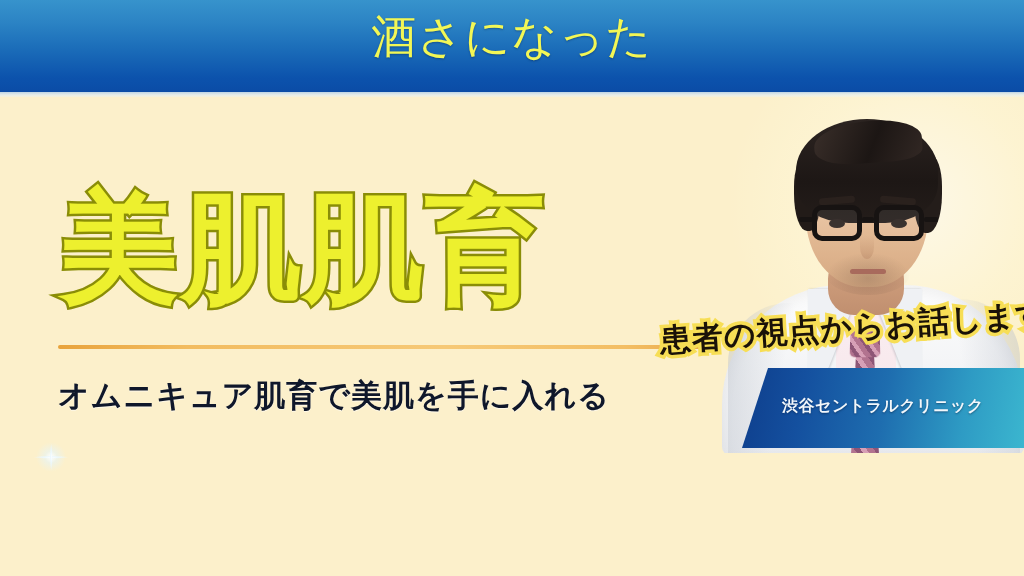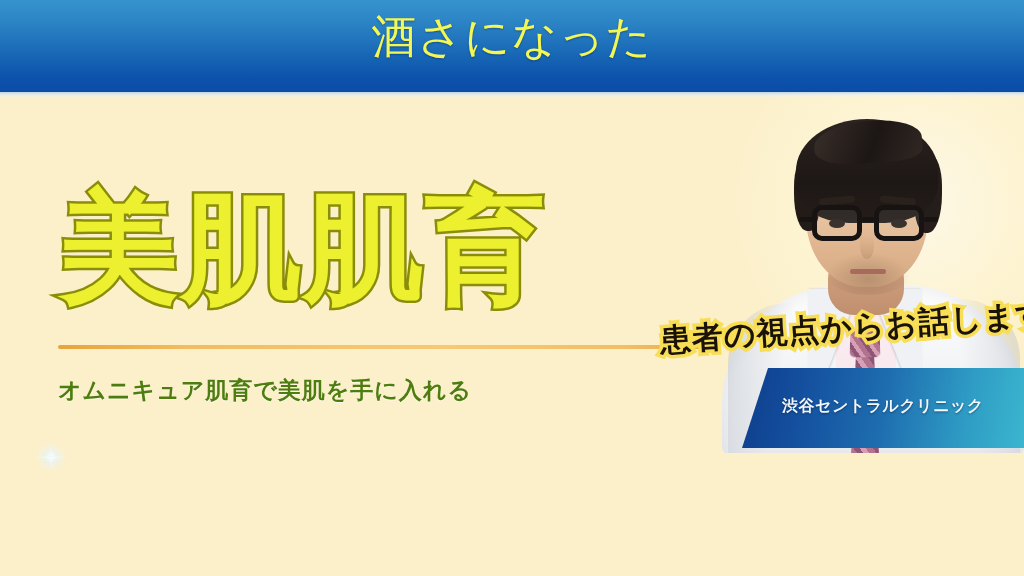--- a/index.html
+++ b/index.html
@@ -64,25 +64,25 @@
     left:58px; top:345px;
     width:645px; height:4px;
     background:linear-gradient(90deg,#E8A33C 0%,#F2BC60 20%,#F6C977 60%,#F3BE64 88%,#E9A94A 100%);
     border-radius:2px;
   }
 
   
   #subtitle {
     position:absolute;
     left:58px; top:375px;
-    font-size:23px;
+    font-size:31px;
     font-weight:700;
     letter-spacing:1px;
     white-space:nowrap;
-    color:#4d7c0f;
+    color:#0f172a;
     font-family:"DejaVu Sans","Liberation Sans",sans-serif;
     text-shadow:0 1px 0 rgba(255,255,255,.55);
   }
 
   
   #sparkle {
     position:absolute; left:22px; top:428px;
     width:58px; height:58px;
     pointer-events:none;
   }

